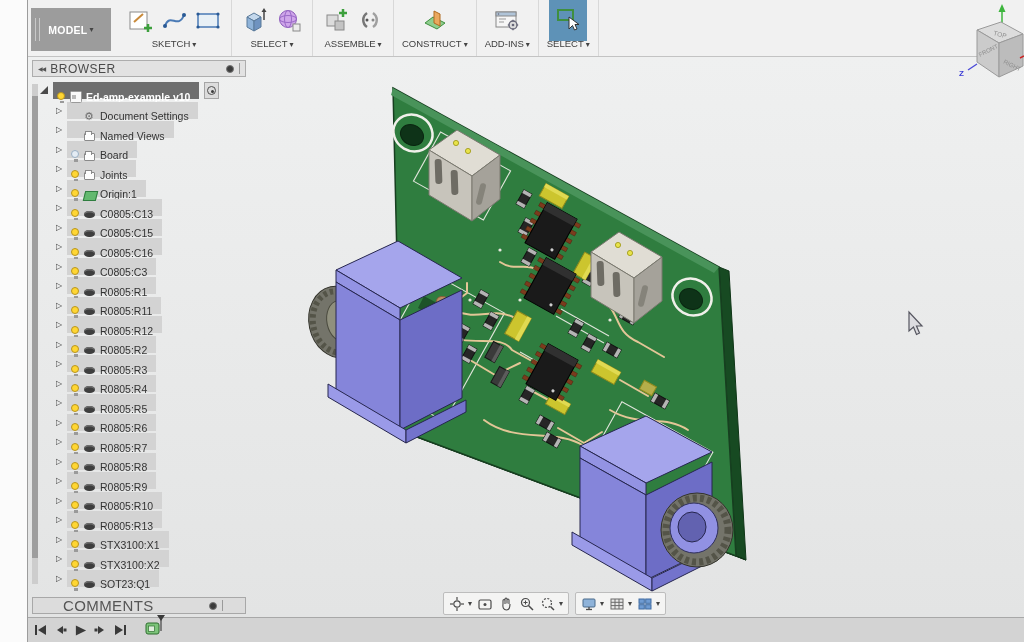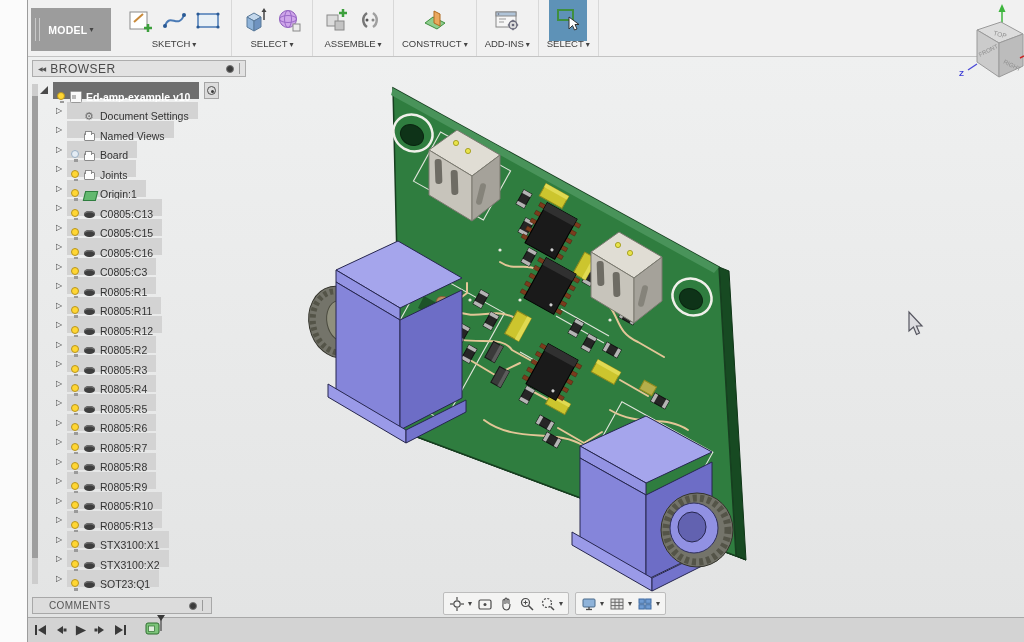--- a/index.html
+++ b/index.html
@@ -59,21 +59,21 @@
   .ic-folder .ric::after{content:"";position:absolute;top:1px;left:2px;width:5px;height:3px;background:#fdfdfd;border:1px solid #8a8a8a;border-bottom:none}
   .ic-board .ric::before{content:"";position:absolute;left:1px;top:2px;width:11px;height:8px;background:#63b96f;border:1px solid #2f7d3f;transform:skewX(-14deg)}
   .ic-chip .ric::before{content:"";position:absolute;left:1px;top:2.5px;width:11px;height:7px;background:#3e3e3e;border-radius:45%;box-shadow:inset 0 1.5px 0 #6e6e6e}
   .ic-component .ric::before{content:"";position:absolute;left:1px;top:0;width:10px;height:10px;background:#fafafa;border:1px solid #9a9a9a;border-radius:1.5px}
   .ic-component .ric::after{content:"";position:absolute;left:3px;top:4px;width:4px;height:4px;background:#b9b9b9}
   .radio-box{width:15px;height:17px;border:1px solid #a5a5a5;background:#dcdcdc;display:flex;align-items:center;justify-content:center;margin-left:2px}
   .radio{width:9px;height:9px;border:1px solid #4f4f4f;border-radius:50%;position:relative}
   .radio::after{content:"";position:absolute;left:2.5px;top:2.5px;width:3px;height:3px;border-radius:50%;background:#3c3c3c}
 
   
-  .comments-bar{position:absolute;left:4px;top:540px;width:180px;height:17px;background:#dcdcdc;border:1px solid #a8a8a8;display:flex;align-items:center;padding:0 8px;gap:5px;color:#555;font-size:10px}
+  .comments-bar{position:absolute;left:4px;top:540px;width:214px;height:17px;background:#dcdcdc;border:1px solid #a8a8a8;display:flex;align-items:center;padding:0 22px;gap:5px;color:#555;font-size:15px}
   .comments-bar .ctitle{flex:1;padding-left:8px;letter-spacing:.4px}
 
   
   .nav-toolbar{position:absolute;top:535px;left:415px;display:flex;gap:6px}
   .navgrp{background:#f4f4f3;border:1px solid #bdbdbd;border-radius:2px;display:flex;align-items:center;gap:5px;padding:2px 5px;height:23px}
   .navbtn{display:flex;align-items:center;gap:1px}
   .navbtn svg{display:block}
 
   
   .viewcube{position:absolute;right:0;top:0;width:74px;height:100px}

